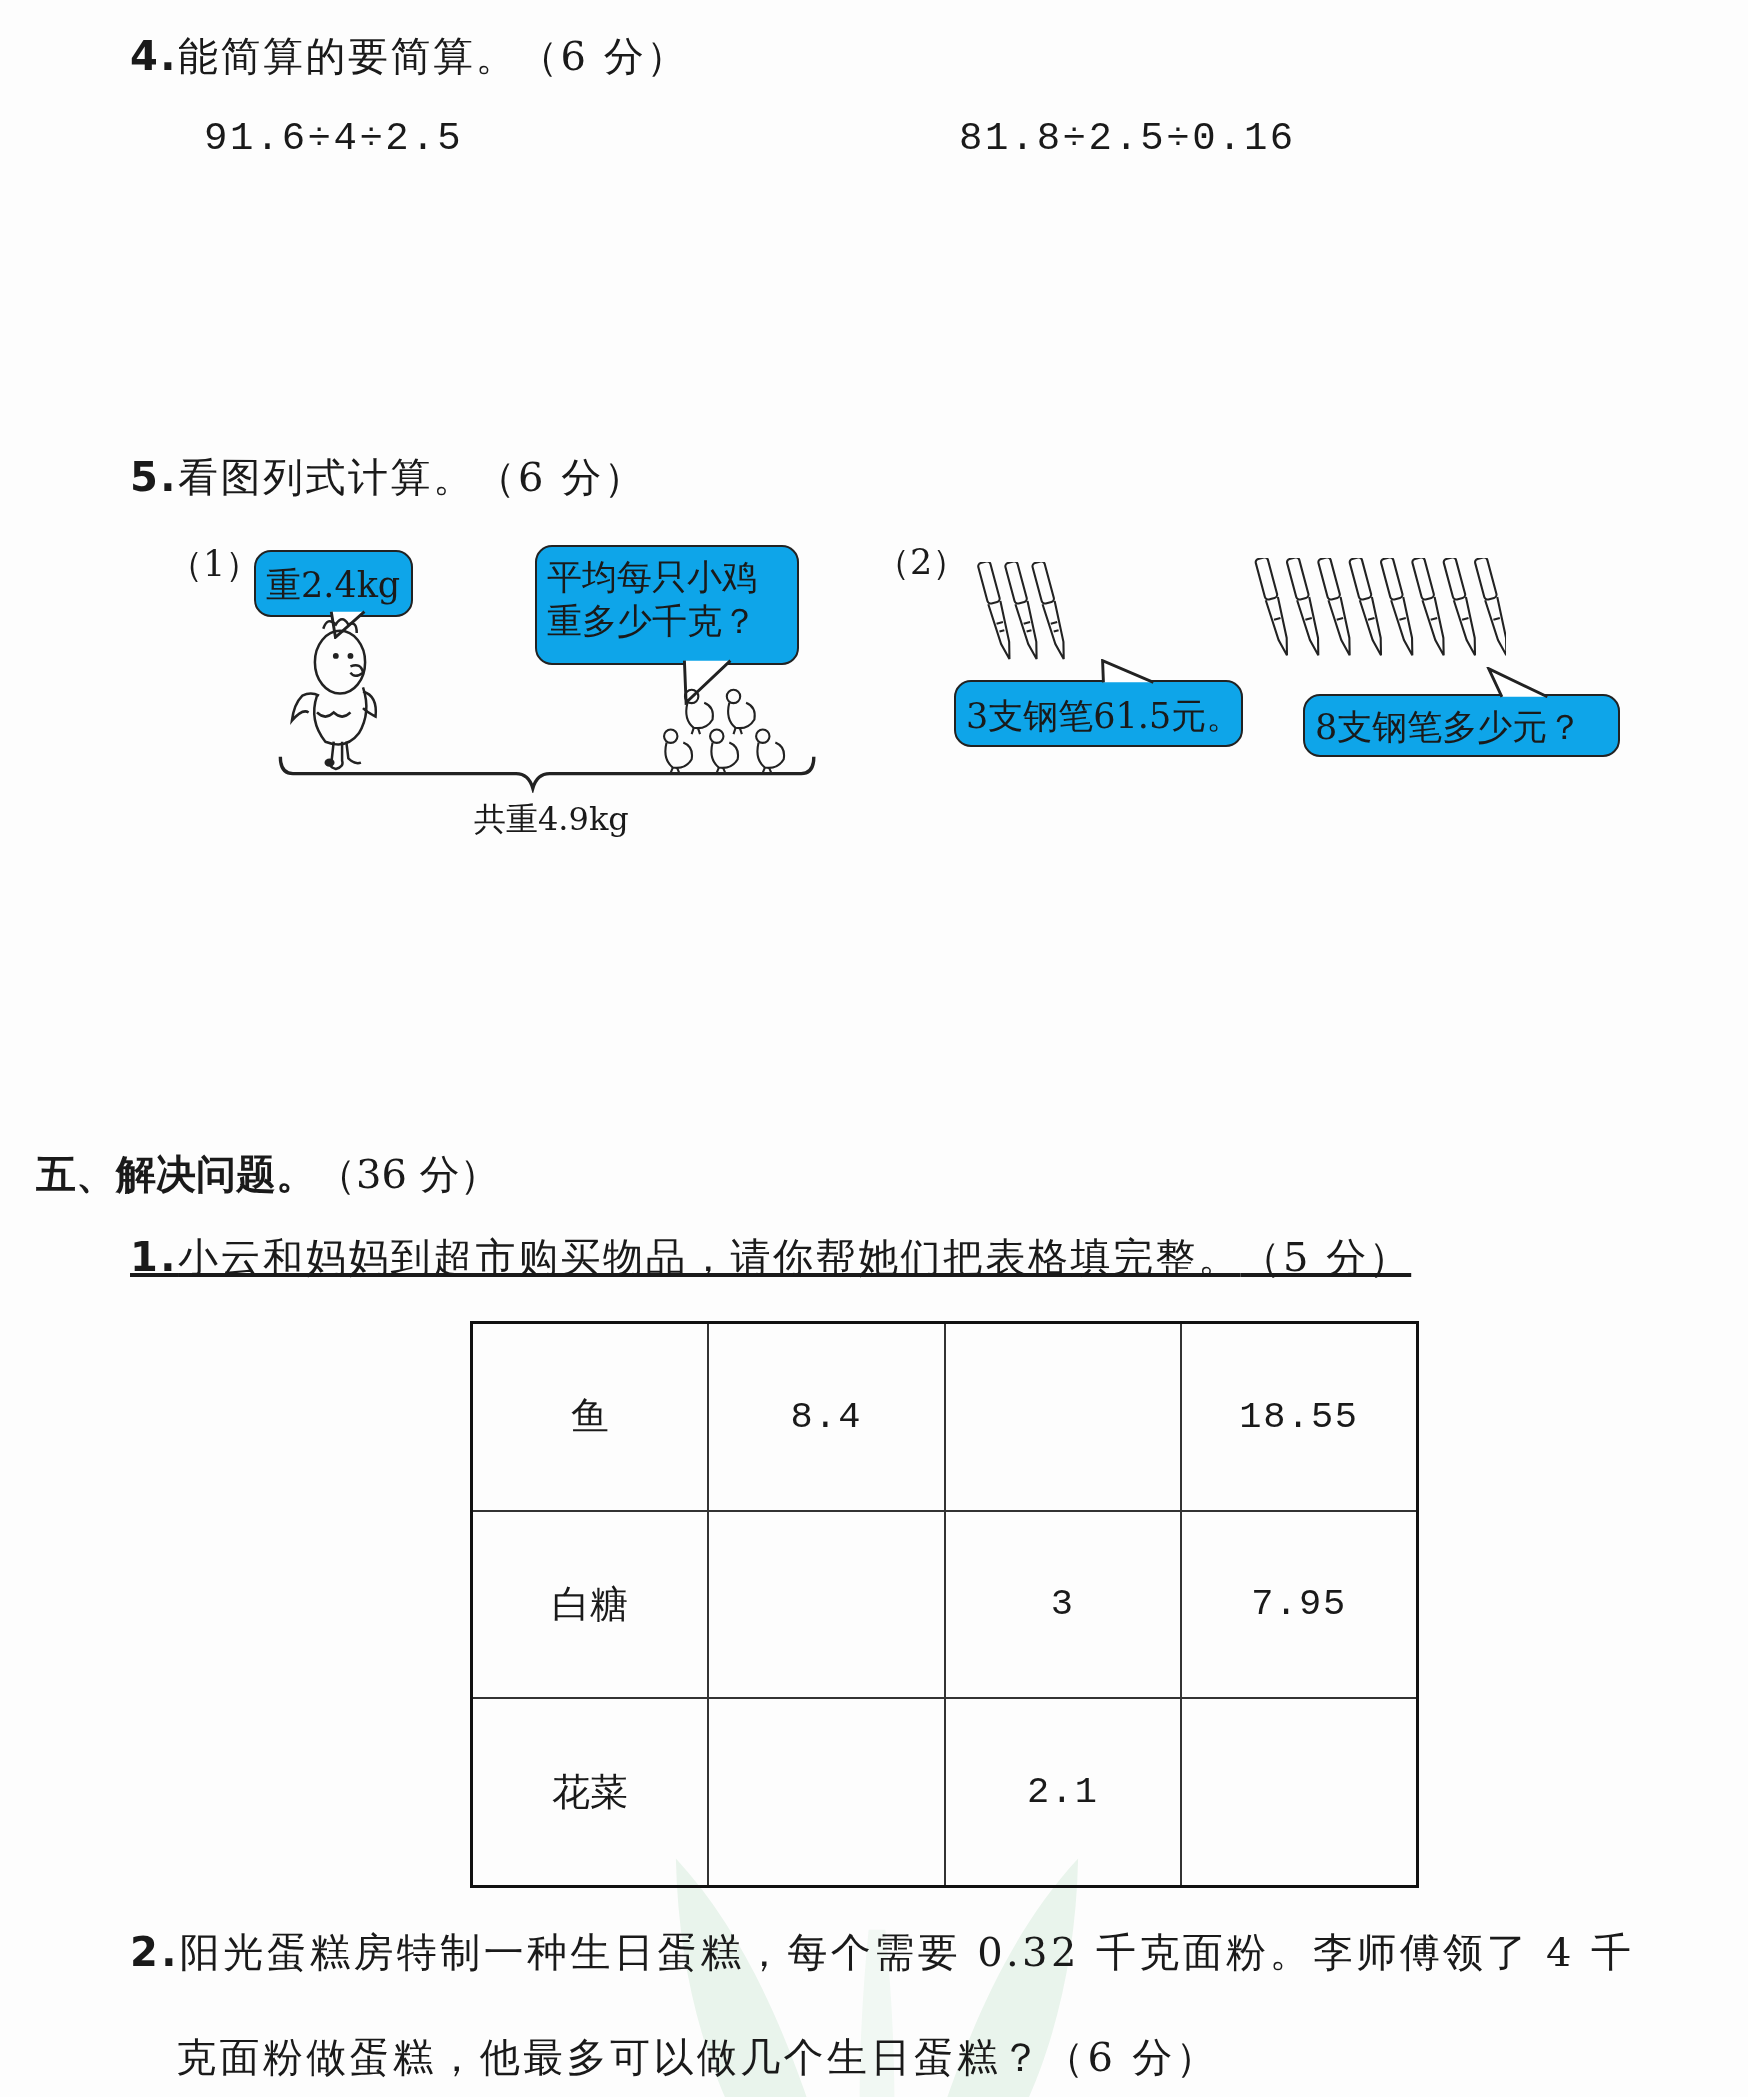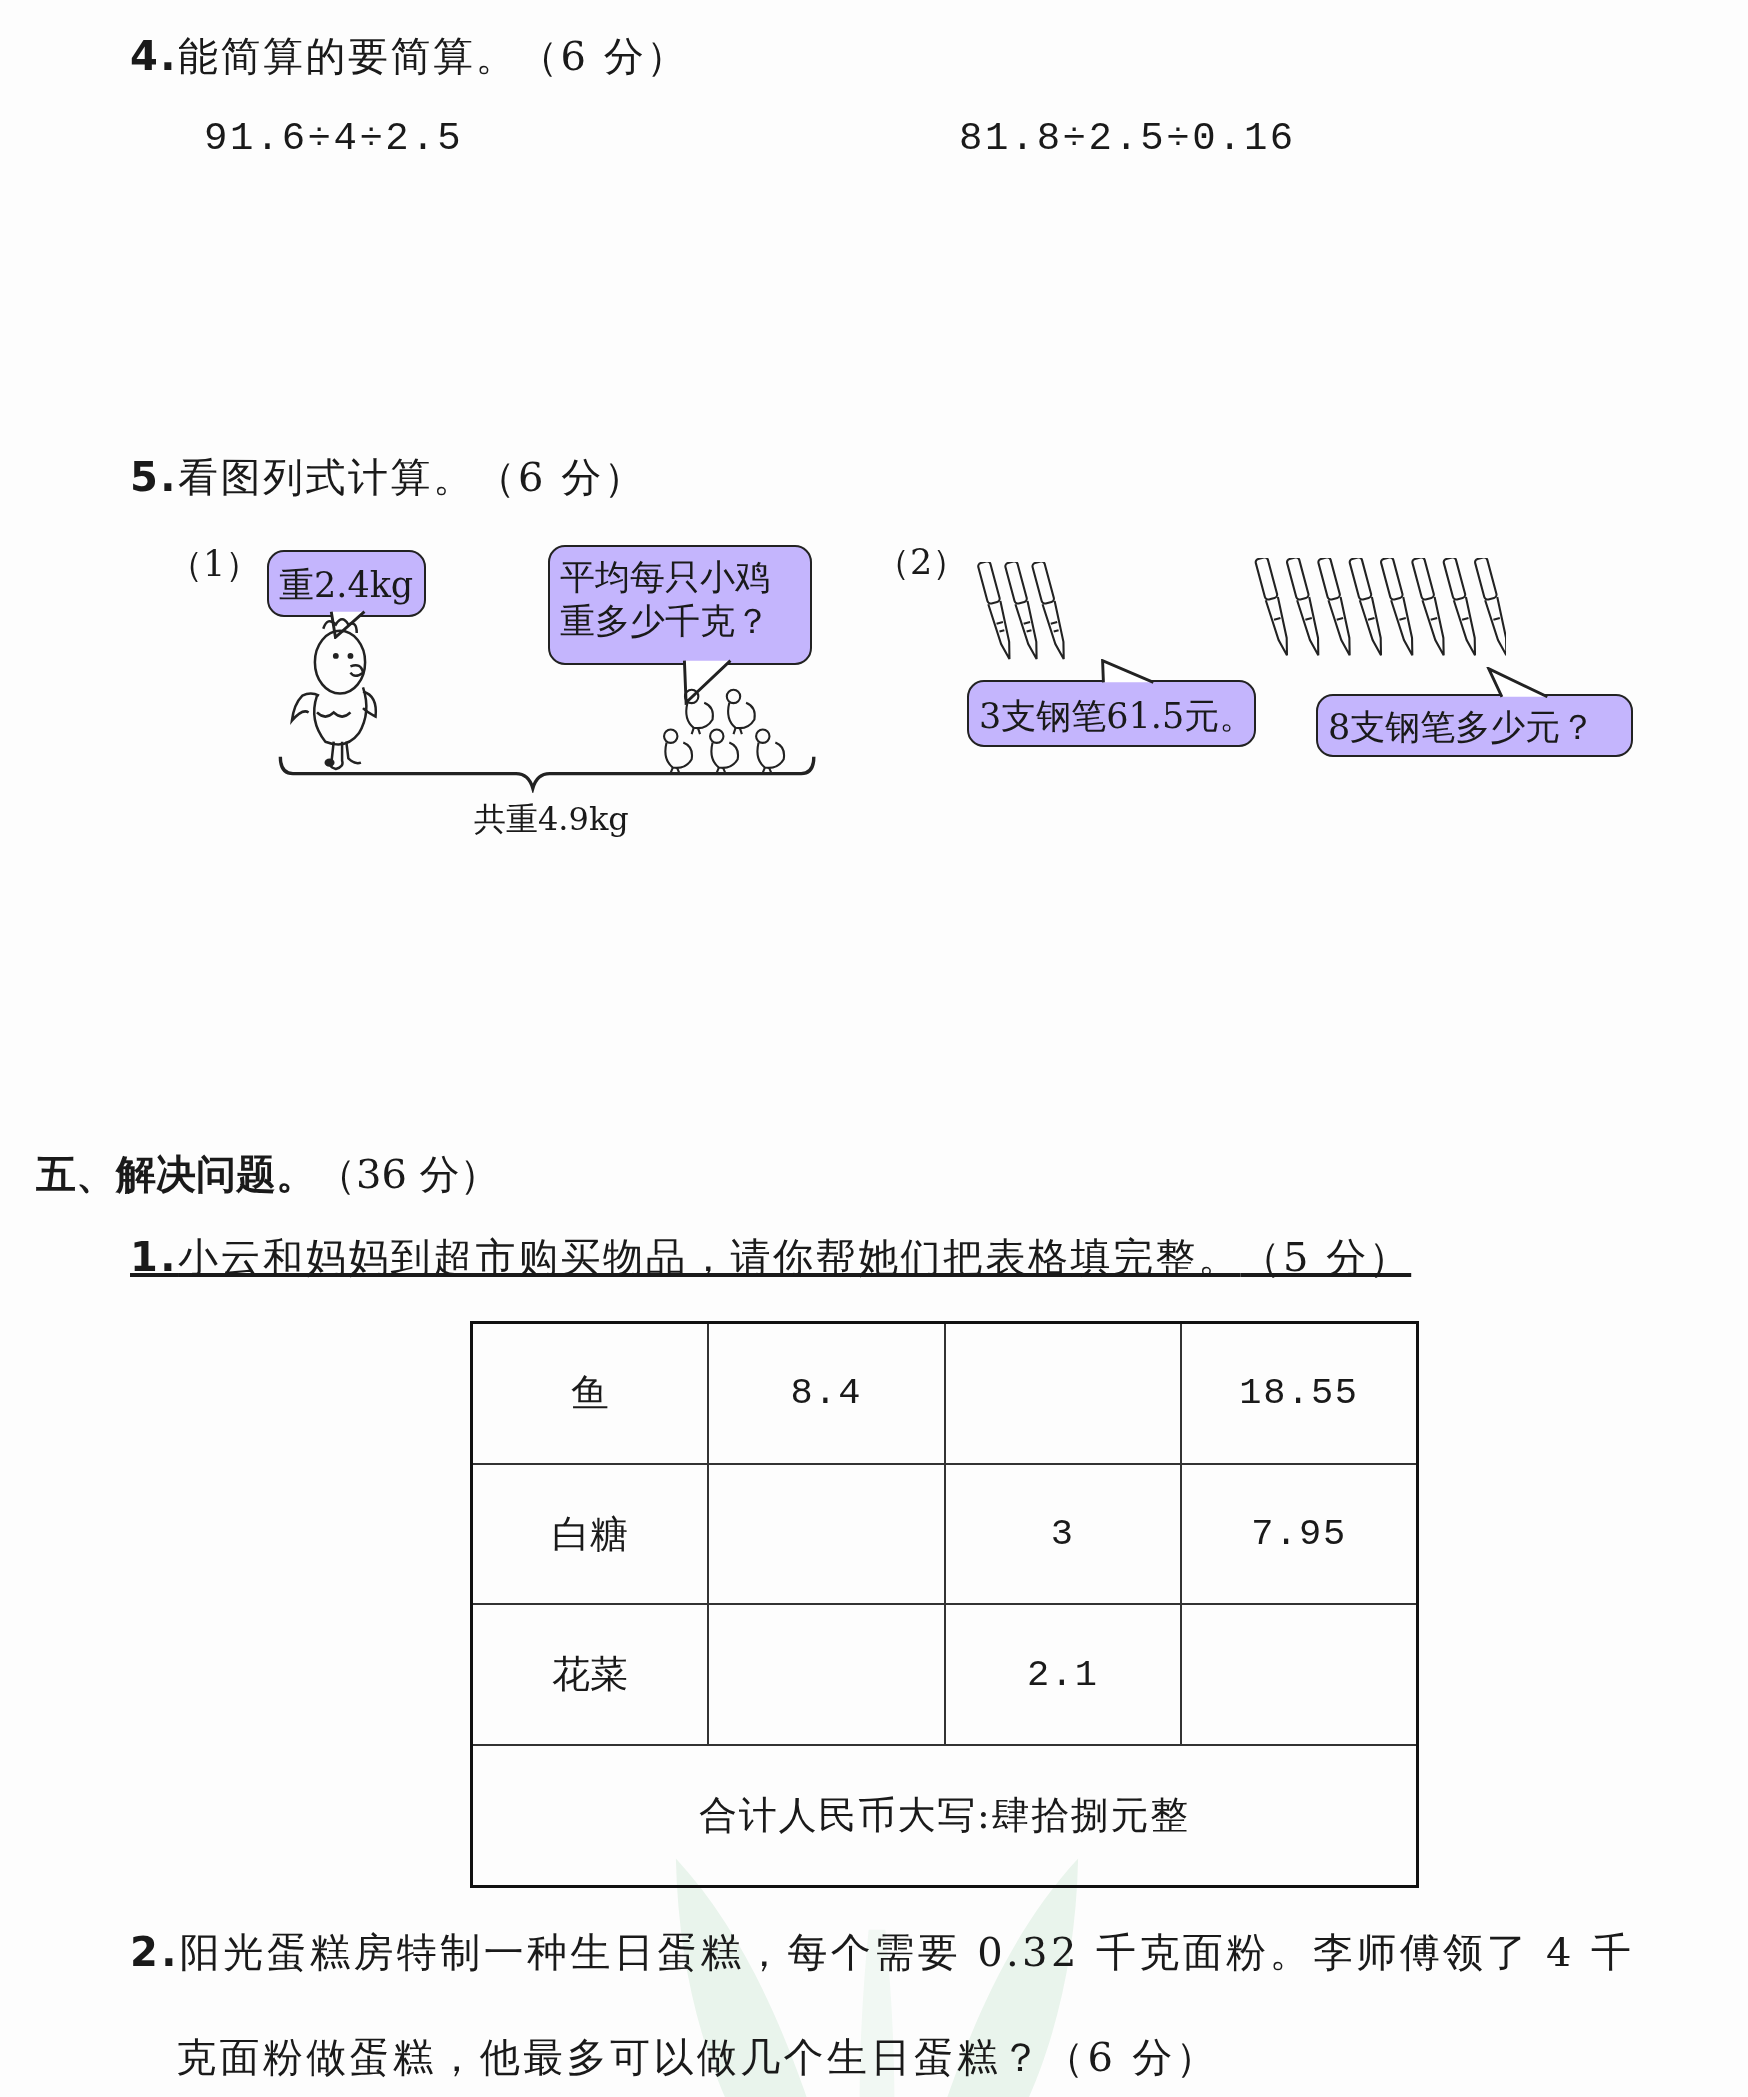--- a/index.html
+++ b/index.html
@@ -10,22 +10,22 @@
     .abs { position: absolute; }
     .q-title { font-size: 40px; letter-spacing: 2.5px; white-space: nowrap; line-height: 1; }
     .q-num { font-family: "DejaVu Sans", "Liberation Sans", sans-serif; font-weight: bold; font-size: 40px; }
     .expr { font-family: "Liberation Mono", "DejaVu Sans Mono", monospace; font-size: 39px; letter-spacing: 2.5px; white-space: nowrap; line-height: 1; }
     .section-title { font-family: "DejaVu Sans", "Liberation Sans", sans-serif; font-weight: bold; font-size: 40px; white-space: nowrap; line-height: 1; }
     .section-title .pts { font-family: "DejaVu Serif", serif; font-weight: normal; }
     .body-text { font-size: 40px; letter-spacing: 3.4px; line-height: 105px; }
 
     
     .bubble {
-      position: absolute; border: 2.9px solid #222; border-radius: 17px; background: #c4b5fd;
-      font-size: 35px; line-height: 1.25; padding: 4.2px 10px; box-sizing: border-box; white-space: nowrap; margin-left: 13px;
+      position: absolute; border: 2.9px solid #222; border-radius: 17px; background: #0ea5e9;
+      font-size: 35px; line-height: 1.25; padding: 4.2px 10px; box-sizing: border-box; white-space: nowrap;
     }
     .bubble.multi { white-space: normal; }
     .sub-label { font-size: 35px; white-space: nowrap; line-height: 1; }
 
     
     table.price {
       position: absolute; left: 470px; top: 1321px; width: 949px; height: 567px;
       border-collapse: collapse; table-layout: fixed; border: 3.8px solid #111;
     }
     table.price td {
@@ -219,23 +219,20 @@
     <td class="num"></td>
     <td class="num">3</td>
     <td class="num">7.95</td>
   </tr>
   <tr>
     <td>花菜</td>
     <td class="num"></td>
     <td class="num">2.1</td>
     <td class="num"></td>
   </tr>
-  <tr>
-    <td class="total" colspan="4">合计人民币大写:肆拾捌元整</td>
-  </tr>
 </tbody>
   </table>
 
 <div class="abs body-text" style="left:130px;top:1900px;width:1602px;">
   <div style="white-space:nowrap;"><span class="q-num">2.</span><span>阳光蛋糕房特制一种生日蛋糕，每个需要 0.32 千克面粉。李师傅领了 4 千</span></div>
   <div style="white-space:nowrap;padding-left:46px;">克面粉做蛋糕，他最多可以做几个生日蛋糕？（6 分）</div>
 </div>
 
 
 </body></html>

